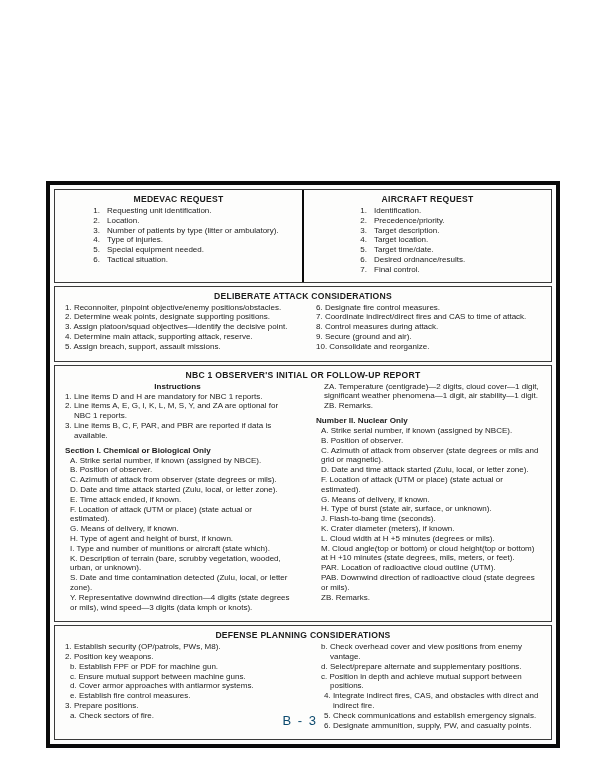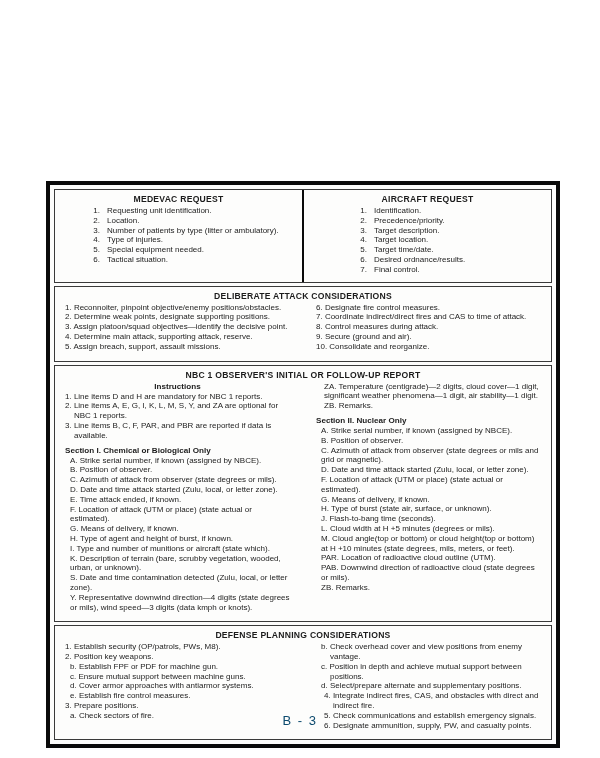--- a/index.html
+++ b/index.html
@@ -168,29 +168,30 @@
           <p class="ln sub">G. Means of delivery, if known.</p>
           <p class="ln sub">H. Type of agent and height of burst, if known.</p>
           <p class="ln sub">I. Type and number of munitions or aircraft (state which).</p>
           <p class="ln sub">K. Description of terrain (bare, scrubby vegetation, wooded, urban, or unknown).</p>
           <p class="ln sub">S. Date and time contamination detected (Zulu, local, or letter zone).</p>
           <p class="ln sub">Y. Representative downwind direction—4 digits (state degrees or mils), wind speed—3 digits (data kmph or knots).</p>
         </div>
         <div class="col">
           <p class="ln ind">ZA. Temperature (centigrade)—2 digits, cloud cover—1 digit, significant weather phenomena—1 digit, air stability—1 digit.</p>
           <p class="ln ind">ZB. Remarks.</p>
-          <h4 class="sub-head gap-before">Section II. Nuclear Only</h4>
+          <h4 class="sub-head gap-before">Number II. Nuclear Only</h4>
           <p class="ln sub">A. Strike serial number, if known (assigned by NBCE).</p>
           <p class="ln sub">B. Position of observer.</p>
           <p class="ln sub">C. Azimuth of attack from observer (state degrees or mils and grid or magnetic).</p>
           <p class="ln sub">D. Date and time attack started (Zulu, local, or letter zone).</p>
           <p class="ln sub">F. Location of attack (UTM or place) (state actual or estimated).</p>
           <p class="ln sub">G. Means of delivery, if known.</p>
           <p class="ln sub">H. Type of burst (state air, surface, or unknown).</p>
           <p class="ln sub">J. Flash-to-bang time (seconds).</p>
+          <p class="ln sub">K. Crater diameter (meters), if known.</p>
           <p class="ln sub">L. Cloud width at H +5 minutes (degrees or mils).</p>
           <p class="ln sub">M. Cloud angle(top or bottom) or cloud height(top or bottom) at H +10 minutes (state degrees, mils, meters, or feet).</p>
           <p class="ln sub">PAR. Location of radioactive cloud outline (UTM).</p>
           <p class="ln sub">PAB. Downwind direction of radioactive cloud (state degrees or mils).</p>
           <p class="ln sub">ZB. Remarks.</p>
         </div>
       </div>
     </div>
 
     <div class="sec sec-pad">
@@ -201,22 +202,22 @@
           <p class="ln">2. Position key weapons.</p>
           <p class="ln sub">b. Establish FPF or PDF for machine gun.</p>
           <p class="ln sub">c. Ensure mutual support between machine guns.</p>
           <p class="ln sub">d. Cover armor approaches with antiarmor systems.</p>
           <p class="ln sub">e. Establish fire control measures.</p>
           <p class="ln">3. Prepare positions.</p>
           <p class="ln sub">a. Check sectors of fire.</p>
         </div>
         <div class="col">
           <p class="ln hang sub ind">b. Check overhead cover and view positions from enemy vantage.</p>
+          <p class="ln hang sub ind">d. Select/prepare alternate and supplementary positions.</p>
           <p class="ln hang sub ind">c. Position in depth and achieve mutual support between positions.</p>
-          <p class="ln hang sub ind">d. Select/prepare alternate and supplementary positions.</p>
           <p class="ln hang ind">4. Integrate indirect fires, CAS, and obstacles with direct and indirect fire.</p>
           <p class="ln hang ind">5. Check communications and establish emergency signals.</p>
           <p class="ln hang ind">6. Designate ammunition, supply, PW, and casualty points.</p>
         </div>
       </div>
     </div>
 
   </div>
 
   <div class="pageno">B - 3</div>

